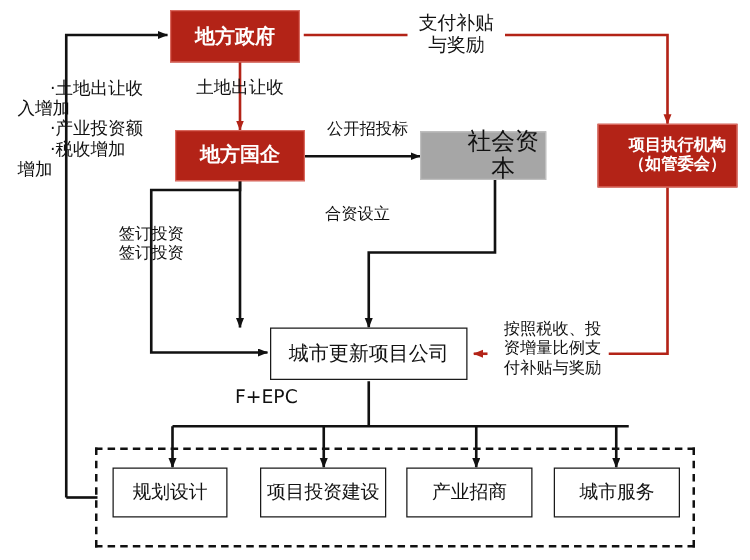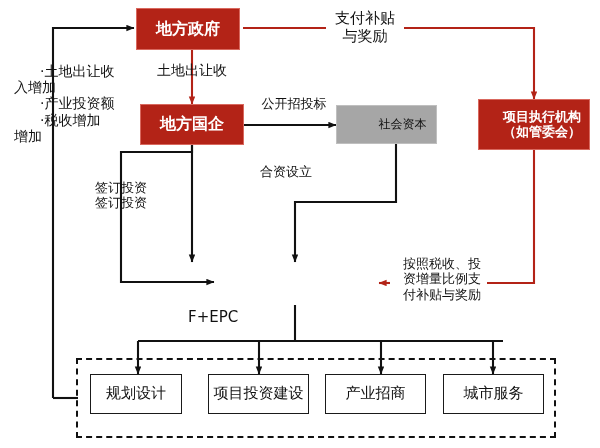--- a/index.html
+++ b/index.html
@@ -133,29 +133,32 @@
   <div class="dashed-region" style="left:76px; top:358px; width:480px; height:80px;"></div>
 
   <div class="node node-red" style="left:136px; top:8px; width:104px; height:42px; font-size:16px;">
     <span>地方政府</span>
   </div>
 
   <div class="node node-red" style="left:140px; top:104px; width:104px; height:41px; font-size:16px;">
     <span>地方国企</span>
   </div>
 
-  <div class="node node-gray" style="left:336px; top:105px; width:101px; height:39px; font-size:12px;padding-left:32px;">
+  <div class="node node-gray" style="left:336px; top:105px; width:101px; height:39px; font-size:19px;padding-left:32px;">
     <span>社会资本</span>
   </div>
 
   <div class="node node-red" style="left:478px; top:99px; width:112px; height:51px; font-size:13px; flex-direction:column;padding-left:16px;">
     <span>项目执行机构</span>
     <span>（如管委会）</span>
   </div>
 
+  <div class="node node-white" style="left:216px; top:262px; width:158px; height:42px; font-size:16px;">
+    <span>城市更新项目公司</span>
+  </div>
 
   <div class="node node-white" style="left:90px; top:374px; width:92px; height:40px; font-size:15px;">
     <span>规划设计</span>
   </div>
 
   <div class="node node-white" style="left:208px; top:374px; width:101px; height:40px; font-size:15px;">
     <span>项目投资建设</span>
   </div>
 
   <div class="node node-white" style="left:325px; top:374px; width:101px; height:40px; font-size:15px;">

